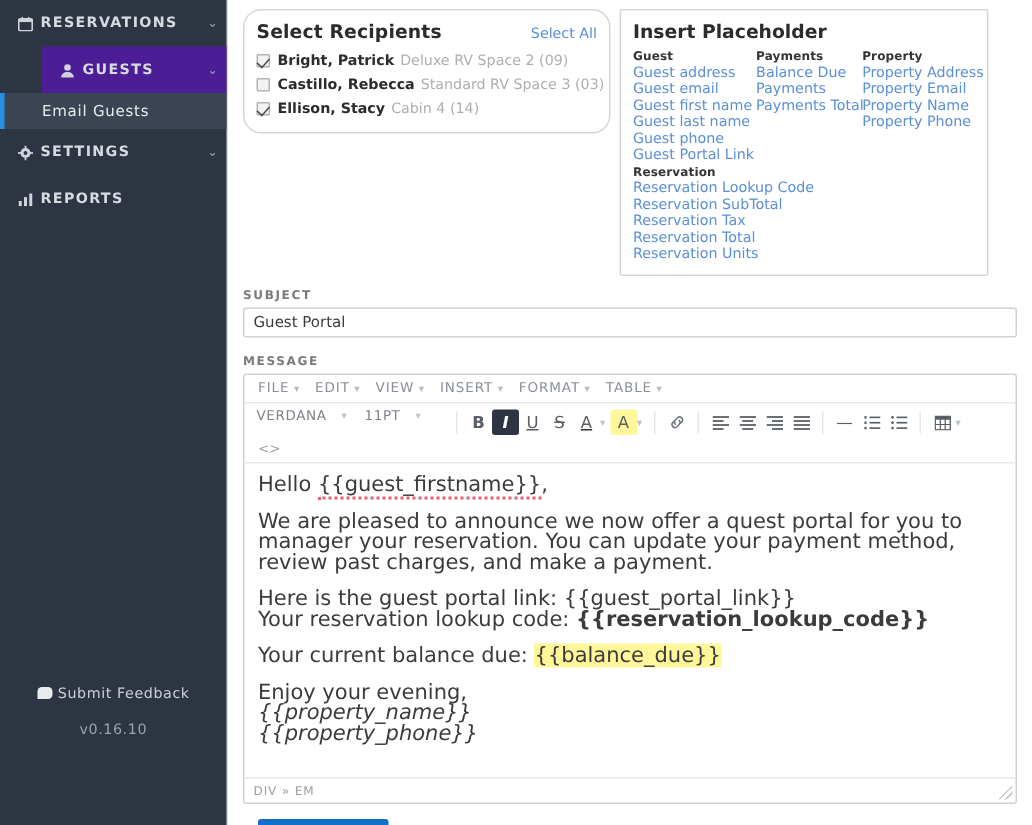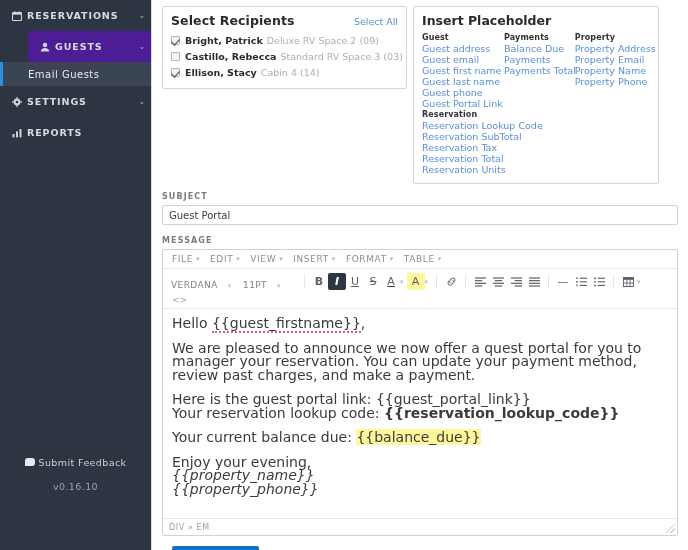--- a/index.html
+++ b/index.html
@@ -67,20 +67,21 @@
 
   .panel {
     background: #fff; border: 1px solid #d6d6d6; border-radius: 2px;
   }
 
   
   .recipients {
     width: 245px; min-height: 62px;
     padding: 6px 8px 7px 8px;
     margin-right: 6px;
+    border-radius: 12px;
   }
   .rec-head { display: flex; align-items: baseline; }
   .rec-title { font-size: 12.5px; font-weight: bold; color: #2b2b2b; flex: 1; letter-spacing: 0.1px;}
   .select-all { font-size: 9.5px; color: #5a8fd6; cursor: pointer; }
   .rec-list { margin-top: 5px; }
   .rec-item { display: flex; align-items: center; height: 14px; margin-bottom: 2px; }
   .cbx {
     width: 9px; height: 9px; border: 1px solid #b4b4b4; background: #f3f3f3;
     border-radius: 1px; margin-right: 5px; position: relative; cursor: pointer;
     flex: 0 0 auto;
@@ -133,21 +134,21 @@
     font-size: 9px; letter-spacing: 0.6px; color: #8a8f96;
     padding: 0 5px; display: inline-flex; align-items: center; cursor: pointer;
   }
   .ed-menu .mcar { font-size: 7px; margin-left: 3px; color: #b6bac0; }
 
   .ed-toolbar {
     border-bottom: 1px solid #eaeaea; padding: 2px 4px 0 4px;
   }
   .tb-row { display: flex; align-items: center; height: 21px; }
   .tb-sel {
-    display: inline-flex; align-items: flex-end; height: 17px; padding: 0 4px;
+    display: inline-flex; align-items: flex-start; height: 17px; padding: 0 4px;
     font-size: 9px; color: #7d8288; letter-spacing: 0.4px; cursor: pointer;
   }
   .tb-sel .scar { font-size: 7px; color: #c0c4c9; margin-left: 10px; }
   .tb-sel.fname { width: 72px; }
   .tb-sel.fsize { width: 60px; }
   .tb-sep { width: 1px; height: 15px; background: #e7e7e7; margin: 0 5px; }
   .tb-btn {
     width: 18px; height: 17px; display: inline-flex; align-items: center;
     justify-content: center; font-size: 11px; color: #5a5f66; cursor: pointer;
     border-radius: 2px;

